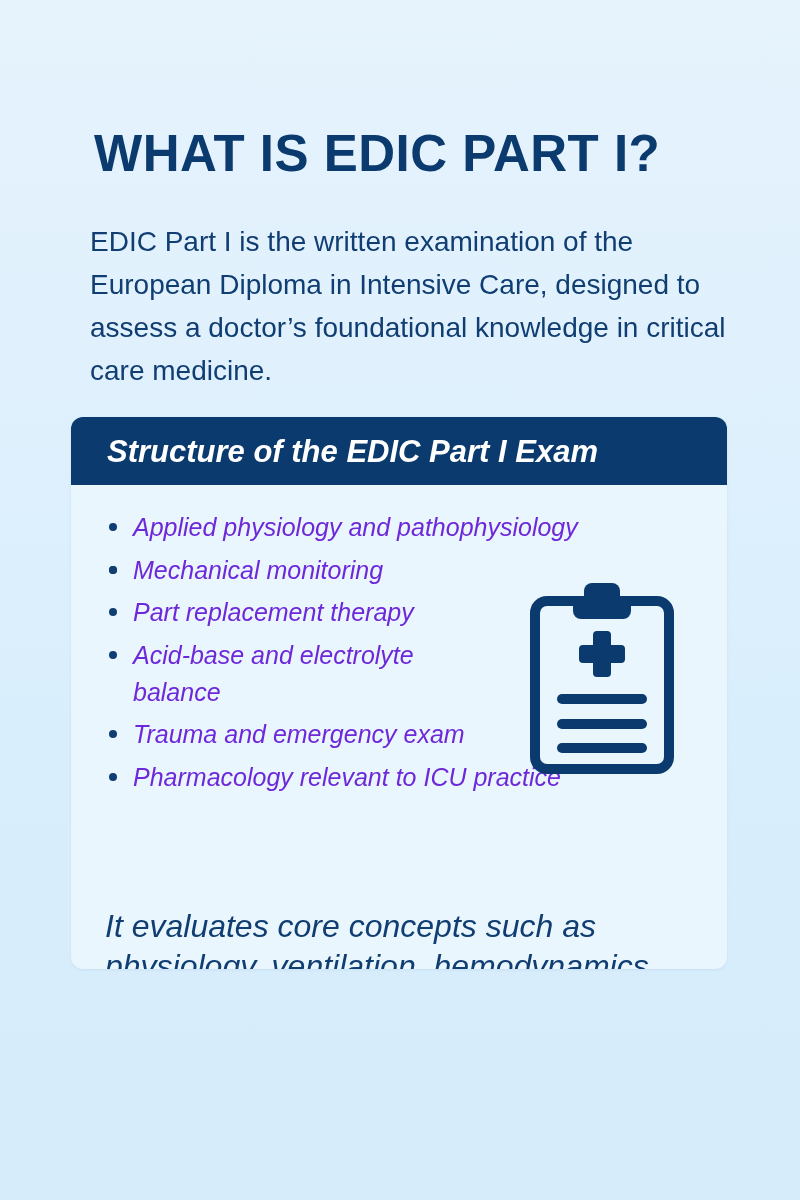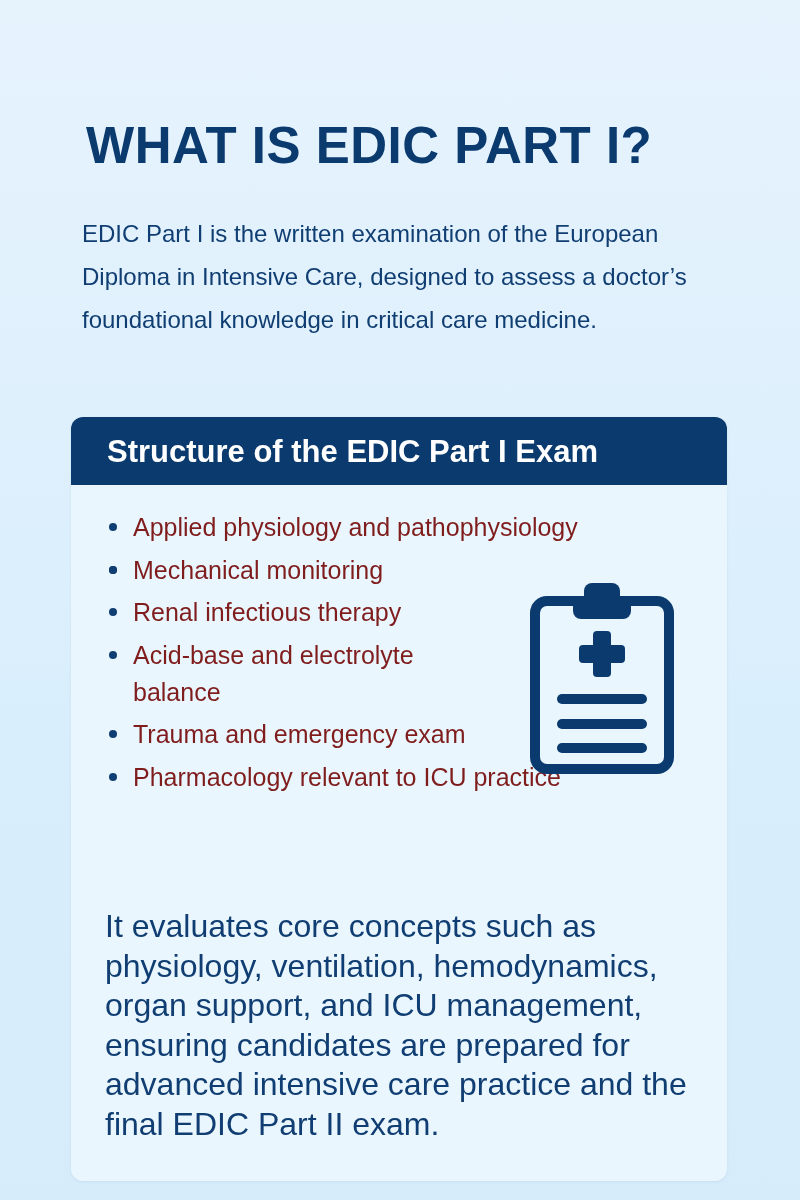--- a/index.html
+++ b/index.html
@@ -5,39 +5,40 @@
     html, body { margin:0; padding:0; }
     body {
       width:800px; height:1200px; overflow:hidden;
       background: linear-gradient(180deg, #e6f3fd 0%, #d9eefc 60%, #d6ecfb 100%);
       font-family: "Liberation Sans", "DejaVu Sans", sans-serif;
       color:#0f3a6b; position:relative;
     }
     .title {
       position:absolute; left:78px; top:112px;
       font-size:51px; font-weight:700; color:#0a3a6e; letter-spacing:0.5px;
-      margin:8px; line-height:1;
+      margin:16px; line-height:1;
     }
     .intro {
       position:absolute; left:78px; top:208px; width:660px;
-      font-size:24px; line-height:43px; color:#103e72; margin:4px;
+      font-size:28px; line-height:43px; color:#103e72; margin:12px;
     }
     .card {
-      position:absolute; left:71px; top:417px; width:656px; height:764px;
+      position:absolute; left:71px; top:417px; width:656px; height:552px;
       background:#eaf6fe; border-radius:12px; overflow:hidden;
       box-shadow: 0 1px 3px rgba(30,80,140,0.08);
+      font-style: italic;
     }
     .card-header {
       height:68px; background:#0a3a6e; color:#fff;
       font-size:31px; font-weight:700; line-height:70px; padding-left:36px;
     }
     .list { list-style:none; margin:0; padding:0; position:absolute; left:34px; top:92px; width:600px; }
     .list li {
       position:relative; padding-left:28px; font-size:25px; line-height:37px;
-      color:#7f1d1d; margin-bottom:5.5px;
+      color:#6d28d9; margin-bottom:5.5px;
     }
     .list li .dot {
       position:absolute; left:4px; top:14px; width:8px; height:8px; border-radius:50%; background:#103e72;
     }
     .icon { position:absolute; left:457px; top:164px; width:148px; height:195px; }
     .outro {
       position:absolute; left:34px; top:490px; width:590px;
       font-size:32px; line-height:39.5px; color:#103e72; margin:0;
     }
   </style>
@@ -48,21 +49,21 @@
 
 <p class="intro">EDIC Part I is the written examination of the European Diploma in Intensive Care, designed to assess a doctor’s foundational knowledge in critical care medicine.</p>
 
 <div class="card">
   <div class="card-header">Structure of the EDIC Part I Exam</div>
 
   <ul class="list">
     <li><span class="dot"></span><span>Applied physiology and pathophysiology</span></li>
     <li><span class="dot"></span></li>
     <li><span class="dot"></span><span>Mechanical monitoring</span></li>
-    <li><span class="dot"></span><span>Renal infectious therapy</span></li>
+    <li><span class="dot"></span><span>Part replacement therapy</span></li>
     <li style="width:330px"><span class="dot"></span><span>Acid-base and electrolyte balance</span></li>
     <li><span class="dot"></span><span>Trauma and emergency exam</span></li>
     <li><span class="dot"></span><span>Pharmacology relevant to ICU practice</span></li>
   </ul>
 
   <svg class="icon" viewBox="0 0 148 195">
     <rect x="7" y="20" width="134" height="168" rx="12" fill="none" stroke="#0a3a6e" stroke-width="10"></rect>
     <path d="M45 24 h58 v6 a8 8 0 0 1 -8 8 h-42 a8 8 0 0 1 -8 -8 z" fill="#0a3a6e"></path>
     <rect x="56" y="2" width="36" height="26" rx="8" fill="#0a3a6e"></rect>
     <rect x="65" y="50" width="18" height="46" rx="4" fill="#0a3a6e"></rect>

